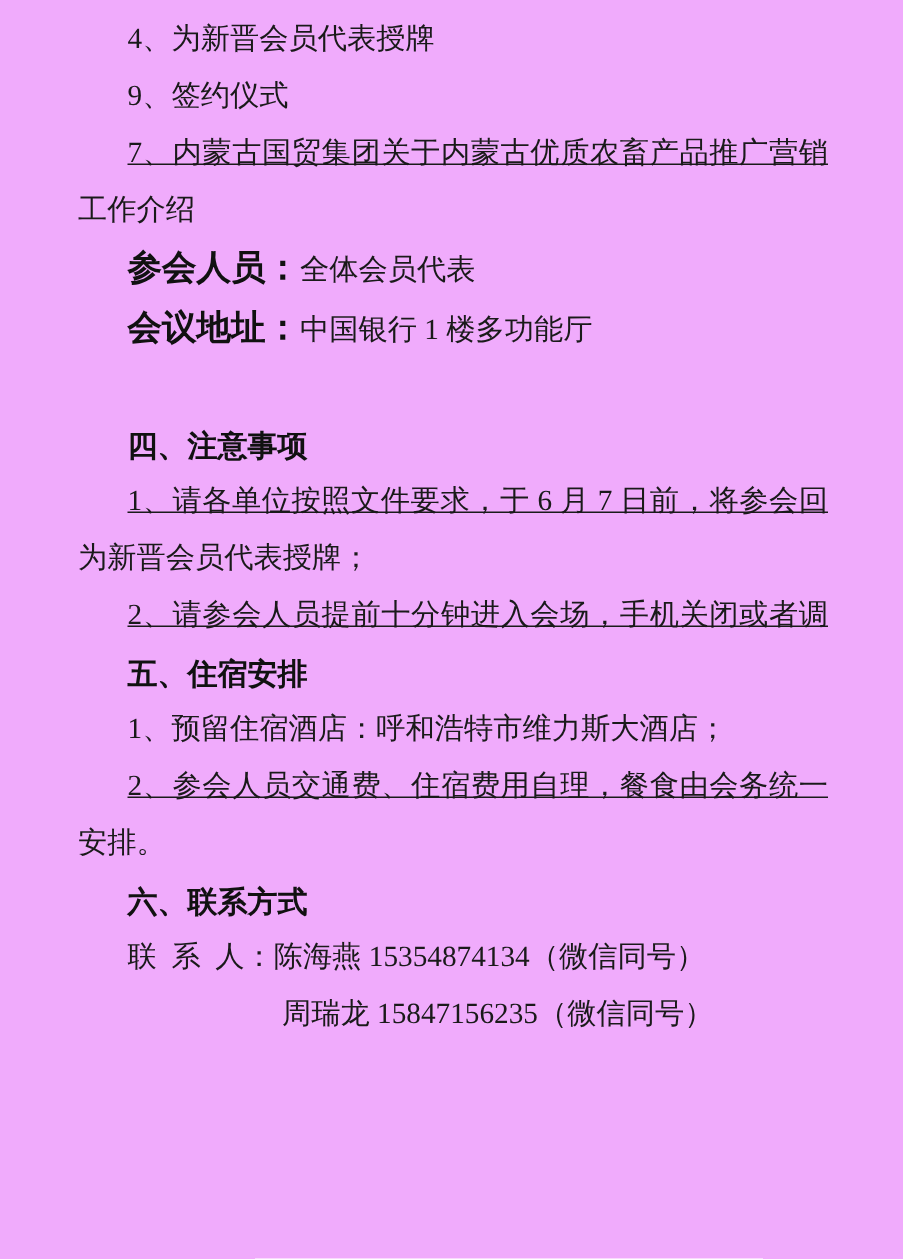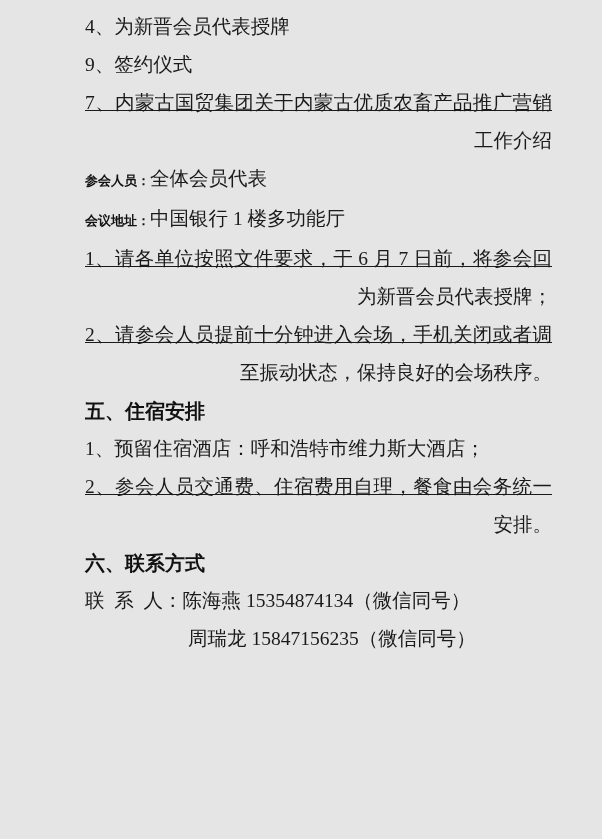--- a/index.html
+++ b/index.html
@@ -5,21 +5,21 @@
   html, body {
     margin: 0;
     padding: 0;
     background: #ffffff;
   }
   .page {
     position: relative;
     width: 602px;
     height: 839px;
     box-sizing: border-box;
-    background: #e5e5e5;
+    background: #f0abfc;
     color: #1a1a1a;
     padding: 8px 50px 0 52px;
     overflow: hidden;
     font-family: "Liberation Serif", "DejaVu Serif", serif;
   }
   .para {
     margin: 0;
     font-size: 19.5px;
     line-height: 38px;
     font-family: "Liberation Serif", "DejaVu Serif", serif;
@@ -30,38 +30,37 @@
   .justify-full {
     text-align: justify;
     text-align-last: justify;
     text-decoration: underline;
   }
   .indent {
     text-indent: 33px;
   }
   .cont {
     text-indent: 0;
-    text-align: right;
   }
   .heading {
     margin: 0;
     font-size: 20px;
     line-height: 38px;
     font-weight: bold;
     font-family: "DejaVu Sans", "Liberation Sans", sans-serif;
     color: #111111;
     text-indent: 33px;
   }
   .gap-before {
     margin-top: 38px;
   }
   .label {
     font-family: "DejaVu Sans", "Liberation Sans", sans-serif;
     font-weight: bold;
-    font-size: 13px;
+    font-size: 23px;
     color: #111111;
   }
   .contact-cont {
     text-indent: 136px;
   }
 </style>
 </head>
 <body>
 
 <div class="page">
@@ -74,26 +73,26 @@
 
 
   <div class="para indent">
     <span class="label">参会人员：</span><span>全体会员代表</span>
   </div>
 
   <div class="para indent">
     <span class="label">会议地址：</span><span>中国银行 1 楼多功能厅</span>
   </div>
 
+  <div class="heading gap-before">四、注意事项</div>
 
   <div class="para indent justify-full">1、请各单位按照文件要求，于 6 月 7 日前，将参会回</div>
   <div class="para cont">为新晋会员代表授牌；</div>
 
   <div class="para indent justify-full">2、请参会人员提前十分钟进入会场，手机关闭或者调</div>
-  <div class="para cont">至振动状态，保持良好的会场秩序。</div>
 
   <div class="heading">五、住宿安排</div>
 
   <div class="para indent">1、预留住宿酒店：呼和浩特市维力斯大酒店；</div>
 
   <div class="para indent justify-full">2、参会人员交通费、住宿费用自理，餐食由会务统一</div>
   <div class="para cont">安排。</div>
 
   <div class="heading">六、联系方式</div>
 

